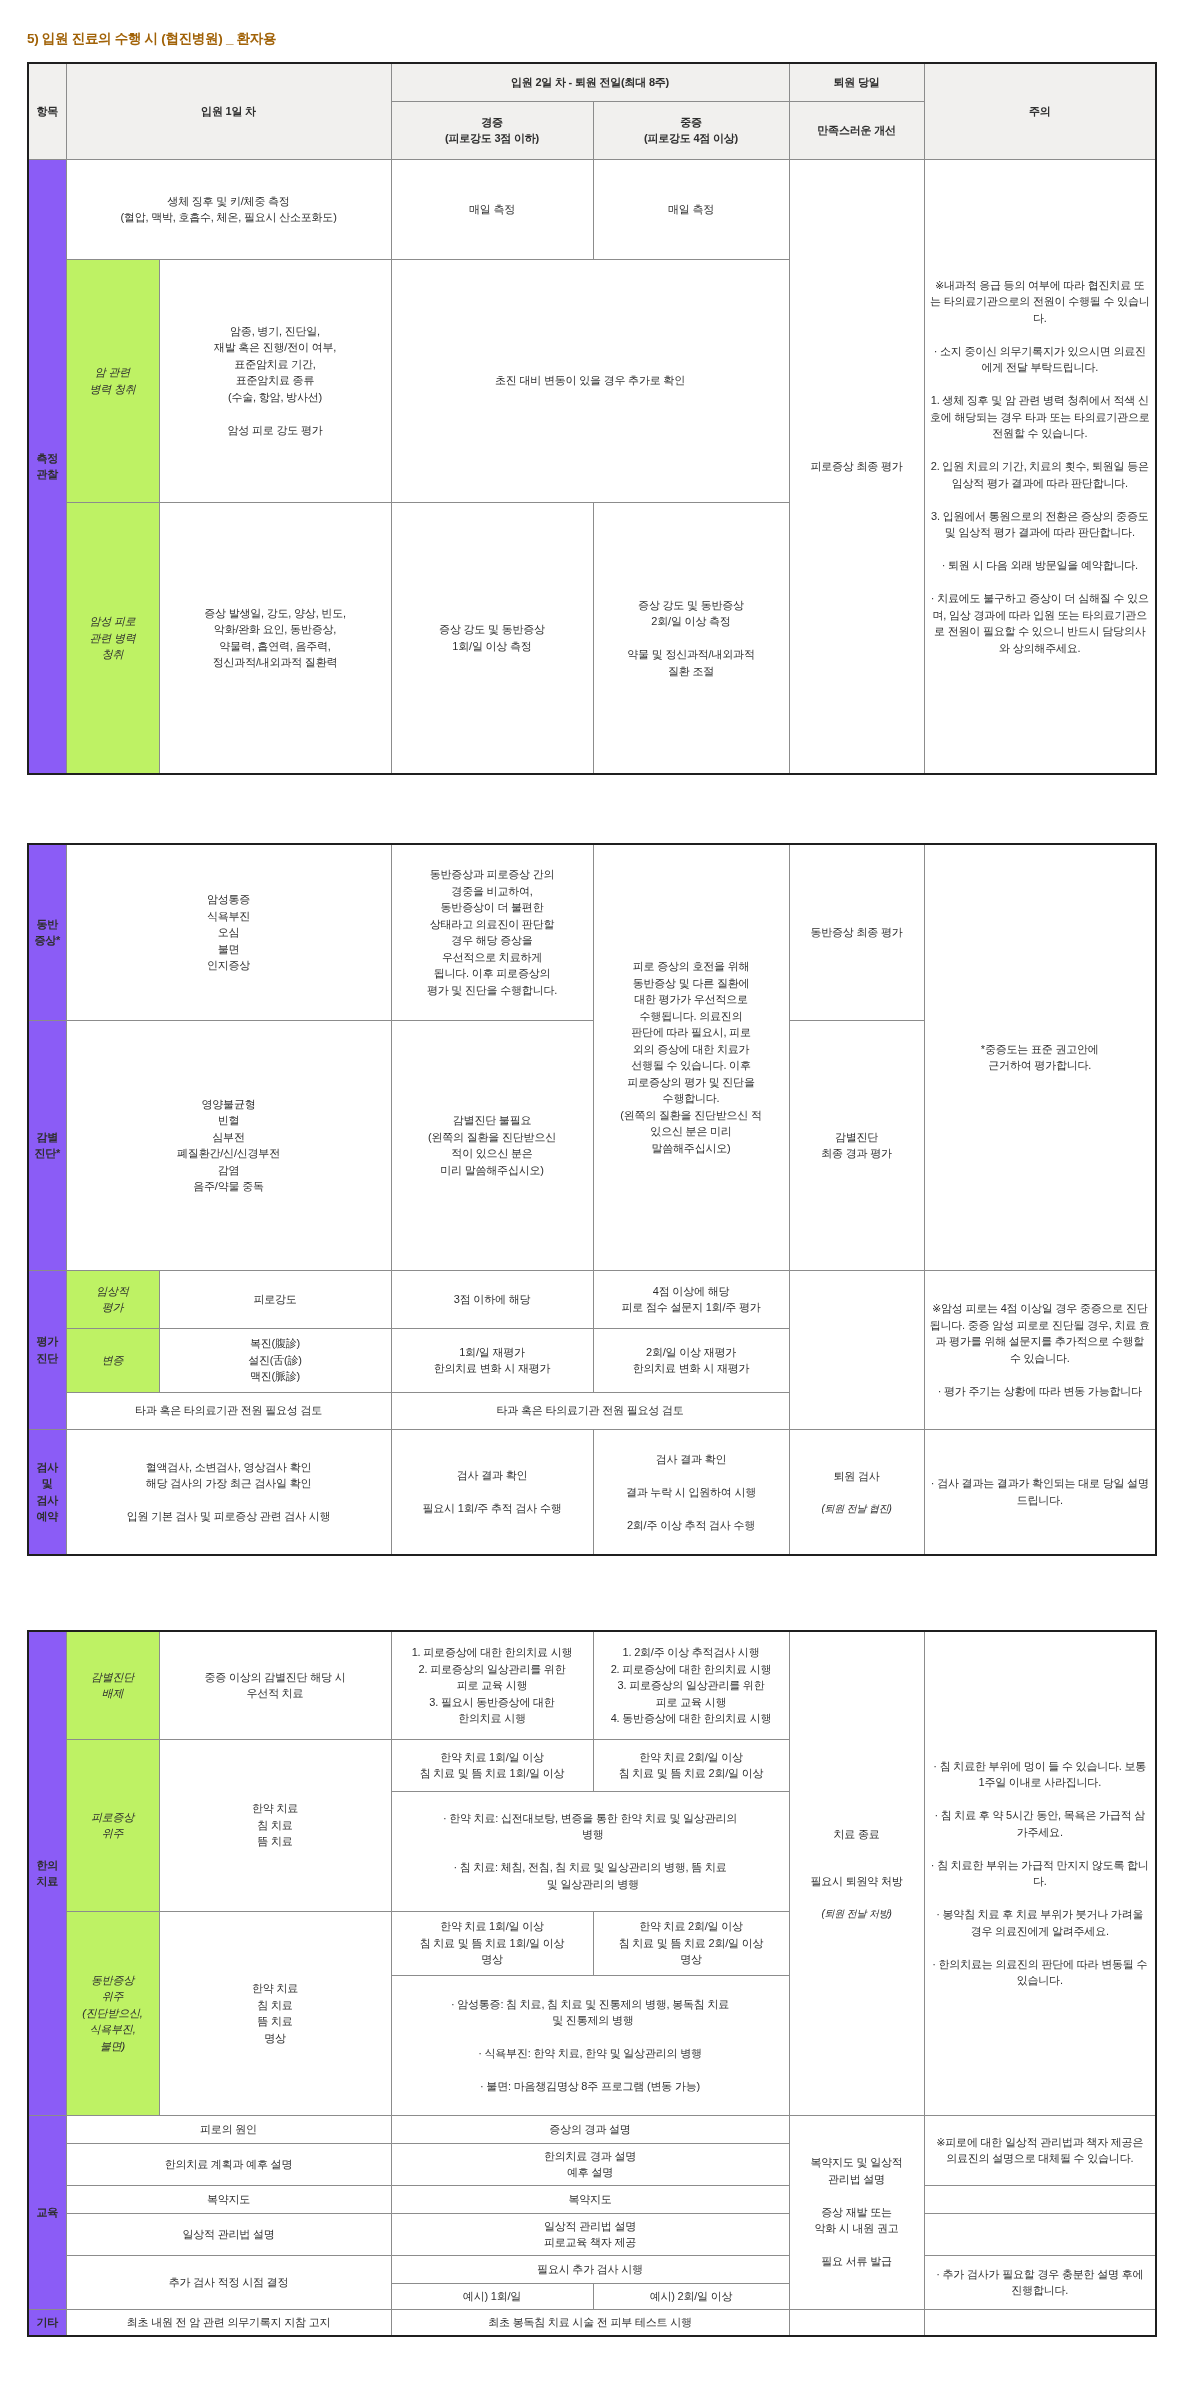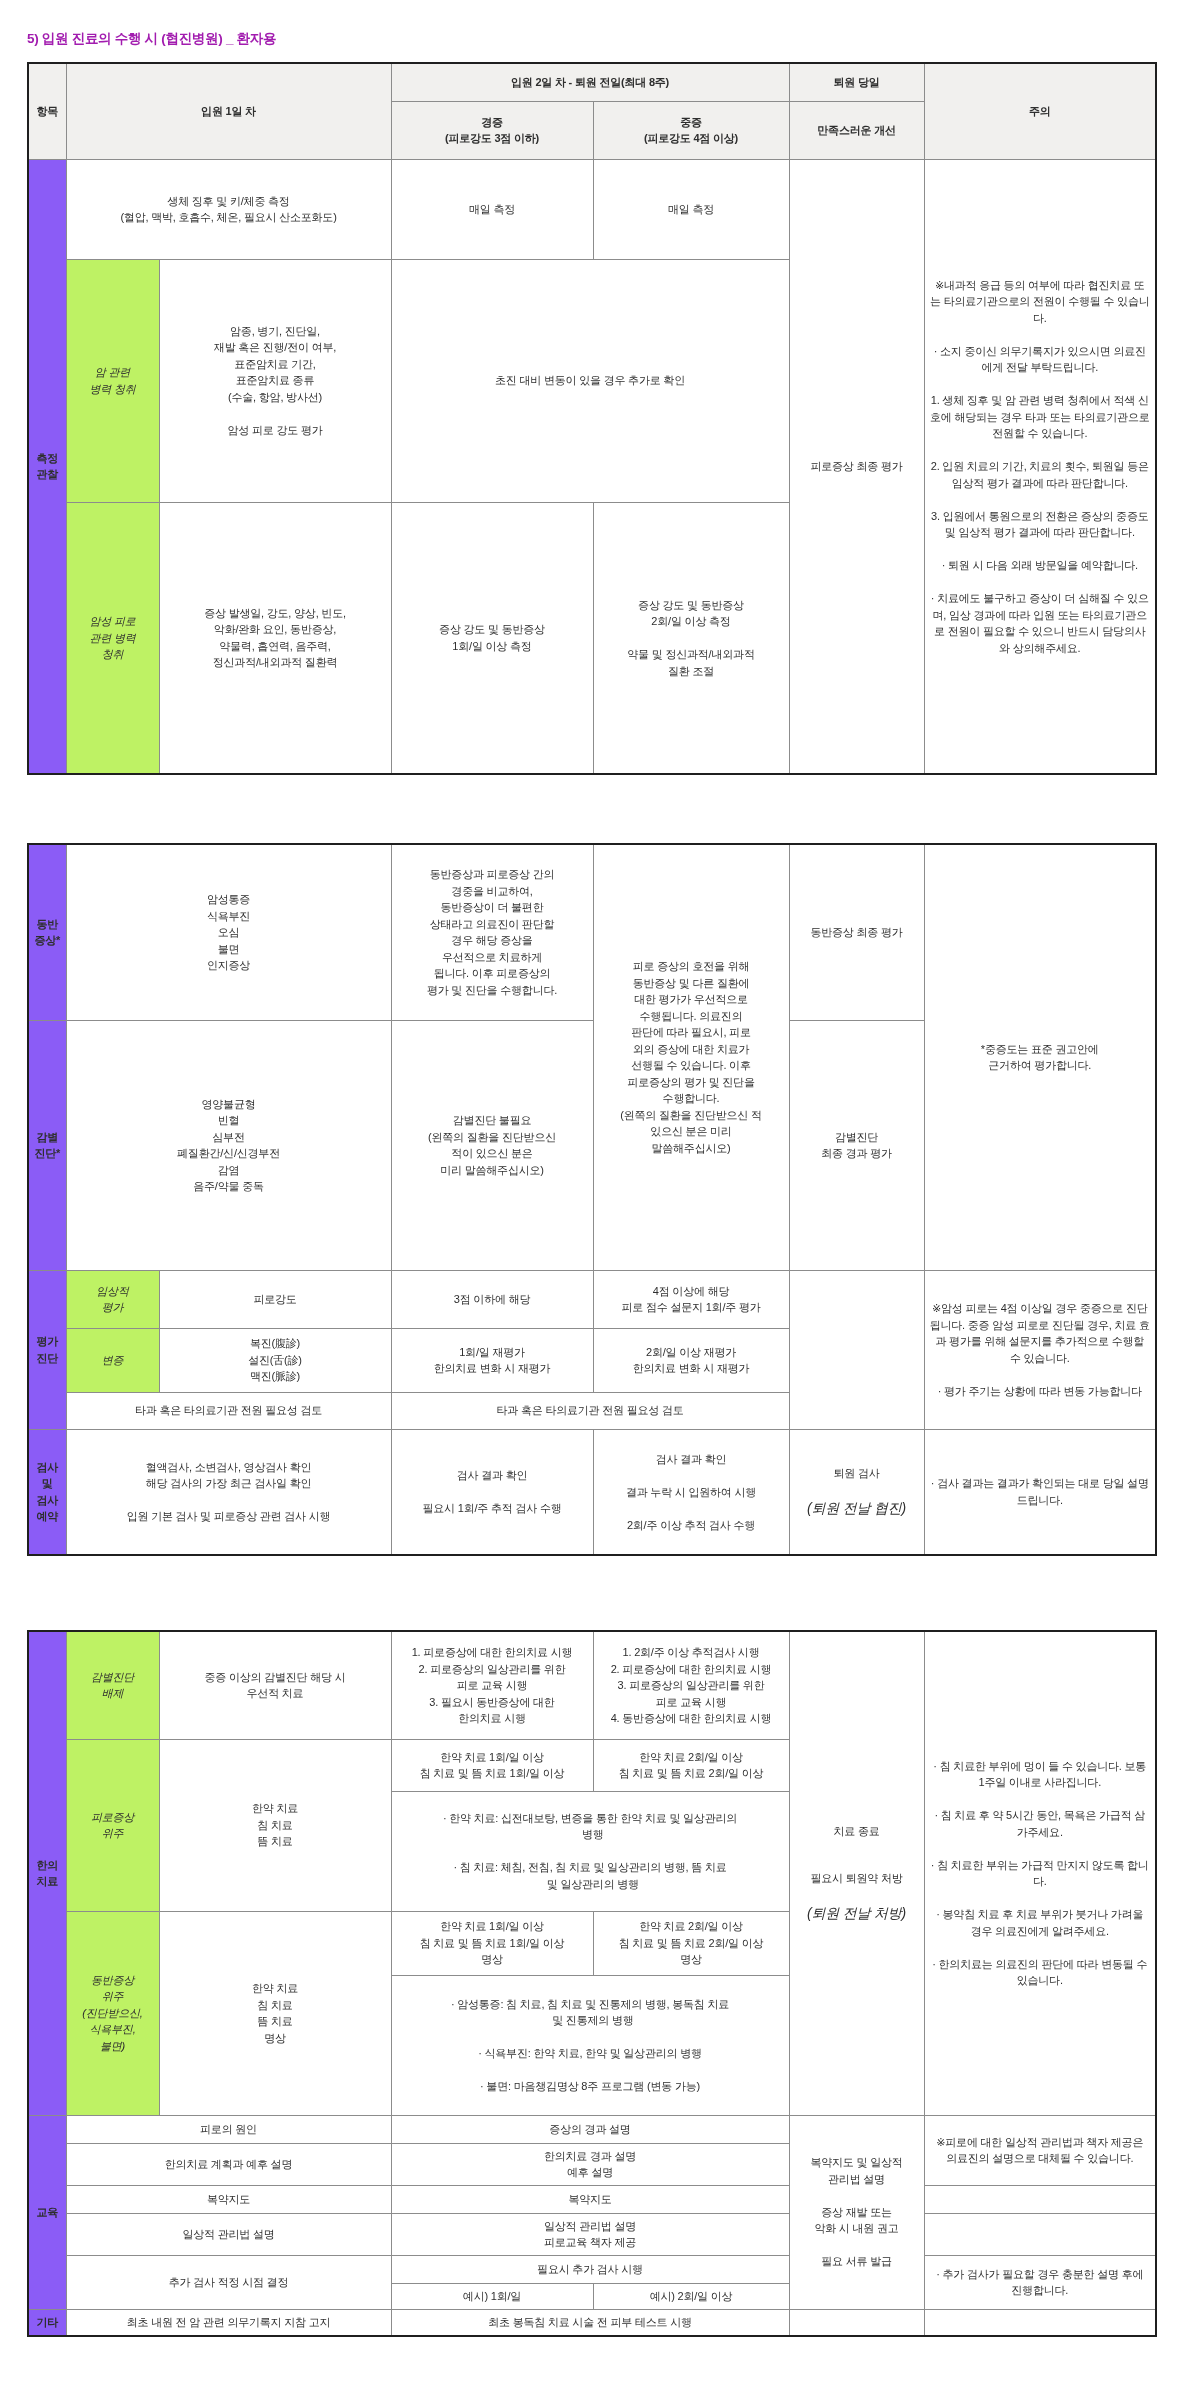--- a/index.html
+++ b/index.html
@@ -1,30 +1,30 @@
 <!DOCTYPE html>
 <html><head>
 <meta charset="utf-8">
 <style>
   html,body{margin:0;padding:0;background:#fff;}
   body{width:1181px;height:2389px;overflow:hidden;
        font-family:"Liberation Sans","DejaVu Sans",sans-serif;color:#2e2e2e;}
-  .title{margin:30px 0 14px 27px;font-size:13.5px;font-weight:bold;color:#a21caf;letter-spacing:-0.3px;}
+  .title{margin:30px 0 14px 27px;font-size:13.5px;font-weight:bold;color:#a16207;letter-spacing:-0.3px;}
   table.tbl{border-collapse:collapse;table-layout:fixed;width:1128px;margin-left:27px;
             border:2px solid #1f1f1f;}
   table.tbl td{border:1px solid #8c8c8c;font-size:11px;line-height:1.5;vertical-align:middle;
                text-align:center;white-space:pre-line;padding:3px 5px;letter-spacing:-0.2px;}
   td.hd{background:#f1f0ee;font-weight:bold;font-size:12px;margin-top:20px;}
   td.hb{border-bottom:2px solid #1f1f1f;}
   td.itm{background:#8b5cf6;font-weight:bold;font-size:12px;}
   td.lbl{background:#bef264;font-style:italic;}
   td.ct{text-align:justify;vertical-align:top;padding:8px 8px 6px 8px;}
   td.cm{text-align:justify;vertical-align:middle;padding:4px 8px;}
   td.lft{text-align:left;padding-left:10px;}
-  .note{font-style:italic;font-size:14px;display:block;}
+  .note{font-style:italic;font-size:10px;display:block;}
   .blk{display:block;}
   .mt{margin-top:14px;}
   #t1{margin-bottom:68px;}
   #t2{margin-bottom:74px;}
 </style>
 </head>
 <body>
 
 <div class="title">5) 입원 진료의 수행 시 (협진병원) _ 환자용</div>
 

